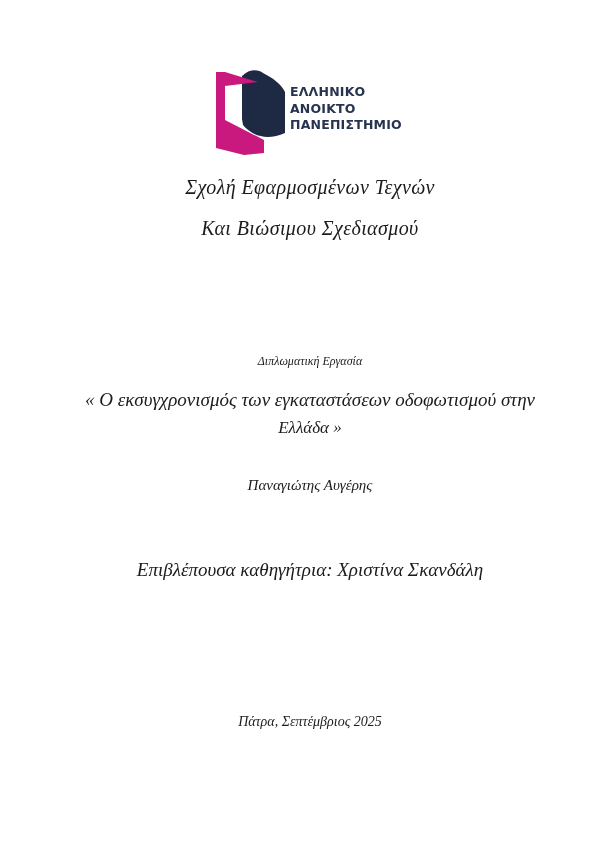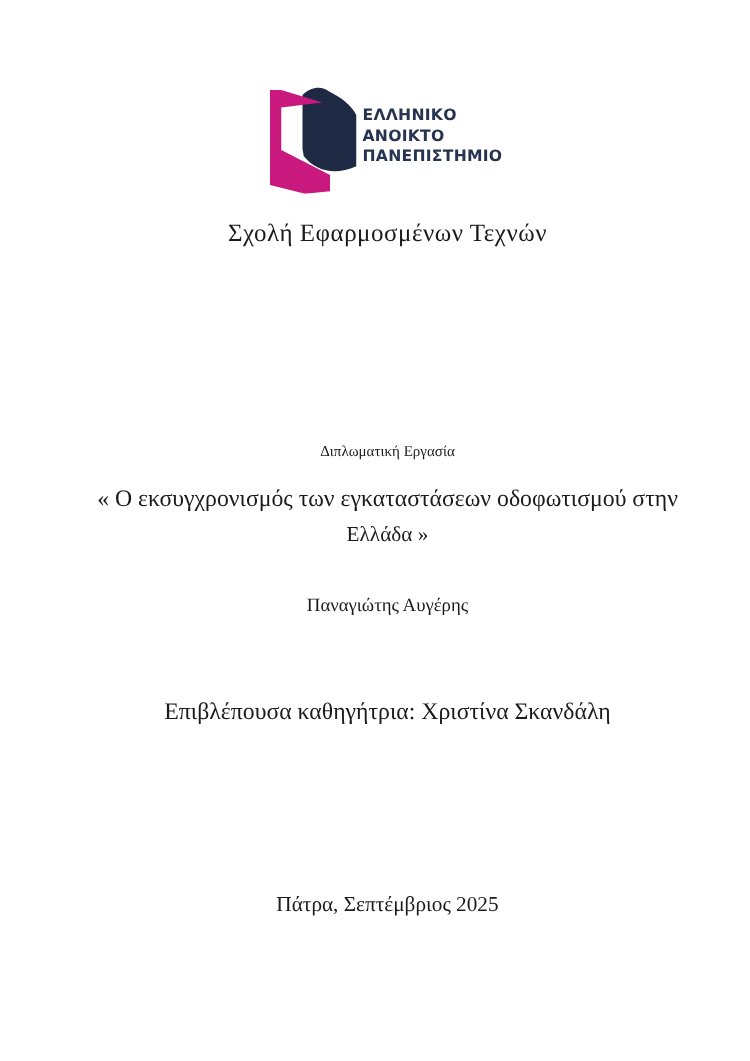--- a/index.html
+++ b/index.html
@@ -42,49 +42,51 @@
     white-space: nowrap;
   }
   
   .line {
     position: absolute;
     left: 20px;
     width: 580px;
     text-align: center;
     white-space: nowrap;
     line-height: 1.2;
+    font-style: italic;
   }
   .school-line   { font-size: 20px; letter-spacing: 0.4px; top: 175px; }
   .school-line-2 { top: 216px; }
   .program-line  { font-size: 18px; letter-spacing: 0.3px; top: 255px; }
   .thesis-label  { font-size: 12px; top: 354px; }
   .thesis-title-1{ font-size: 19px; top: 389px; }
   .thesis-title-2{ font-size: 17px; top: 418px; }
   .author-line   { font-size: 15px; top: 476px; }
   .supervisor-line { font-size: 19px; top: 559px; }
-  .date-line     { font-size: 17px; top: 714px; }
+  .date-line     { font-size: 14px; top: 714px; }
 </style>
 </head>
 <body>
 
 <div class="page">
 
   <div class="logo">
     <svg class="logo-mark" viewBox="0 0 72 86" aria-hidden="true">
       <path d="M28,7 C35,0 44,0 49,4 C59,9 67,15 71,23 L71,64 C55,71 40,69 29,56 L28,50 Z" fill="#1e2944"></path>
       <path d="M2,3 L11,3 L44,13 L11,17 L11,51 L50,71 L50,84 L30,86 L2,79 Z" fill="#c9187e"></path>
     </svg>
     <div class="logo-text">
       <div>ΕΛΛΗΝΙΚΟ</div>
       <div>ΑΝΟΙΚΤΟ</div>
       <div>ΠΑΝΕΠΙΣΤΗΜΙΟ</div>
     </div>
   </div>
 
   <div class="line school-line">Σχολή Εφαρμοσμένων Τεχνών</div>
+  <div class="line school-line school-line-2">Και Βιώσιμου Σχεδιασμού</div>
 
   <div class="line thesis-label">Διπλωματική Εργασία</div>
   <div class="line thesis-title-1">« Ο εκσυγχρονισμός των εγκαταστάσεων οδοφωτισμού στην</div>
   <div class="line thesis-title-2">Ελλάδα »</div>
 
   <div class="line author-line">Παναγιώτης Αυγέρης</div>
   <div class="line supervisor-line">Επιβλέπουσα καθηγήτρια: Χριστίνα Σκανδάλη</div>
 
   <div class="line date-line">Πάτρα, Σεπτέμβριος 2025</div>
 

